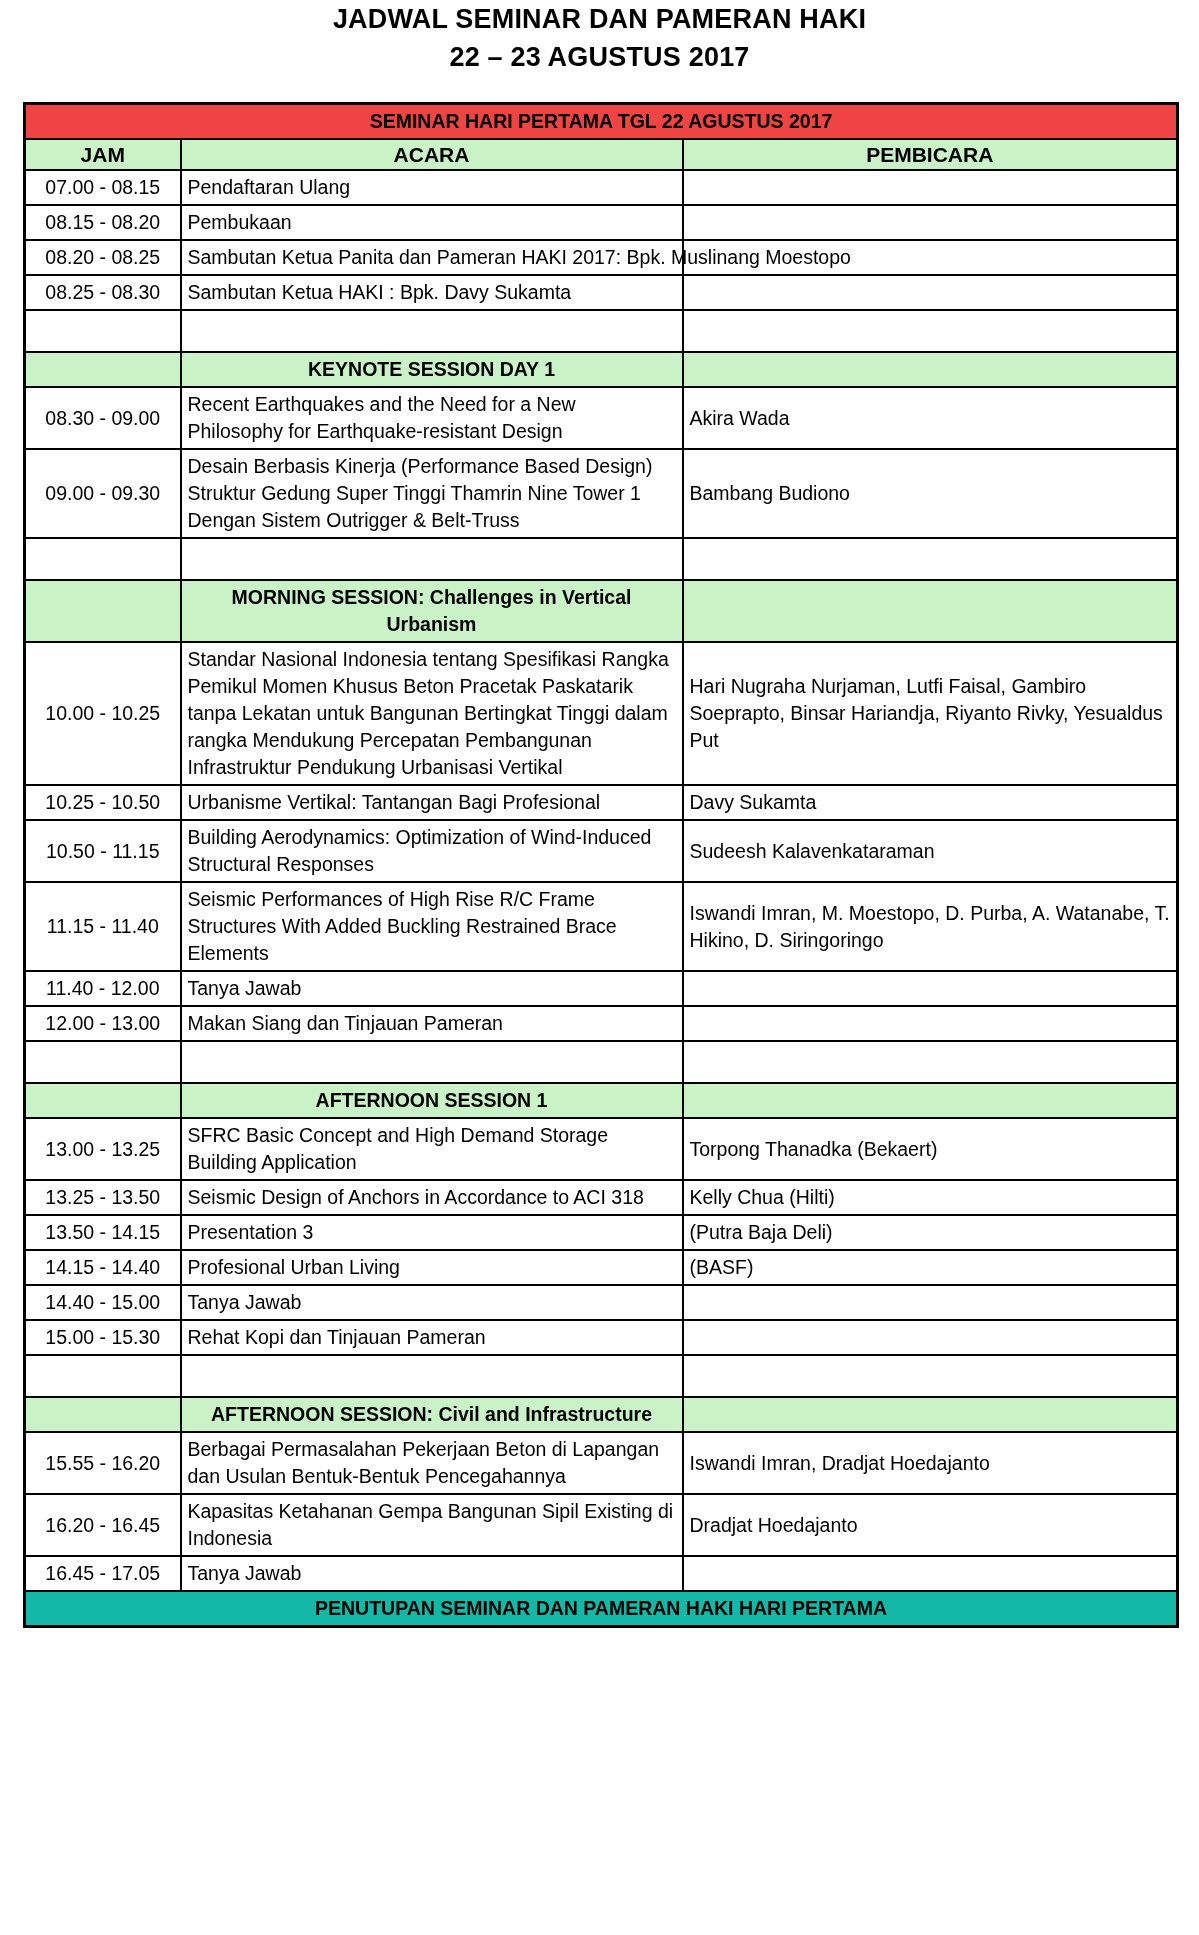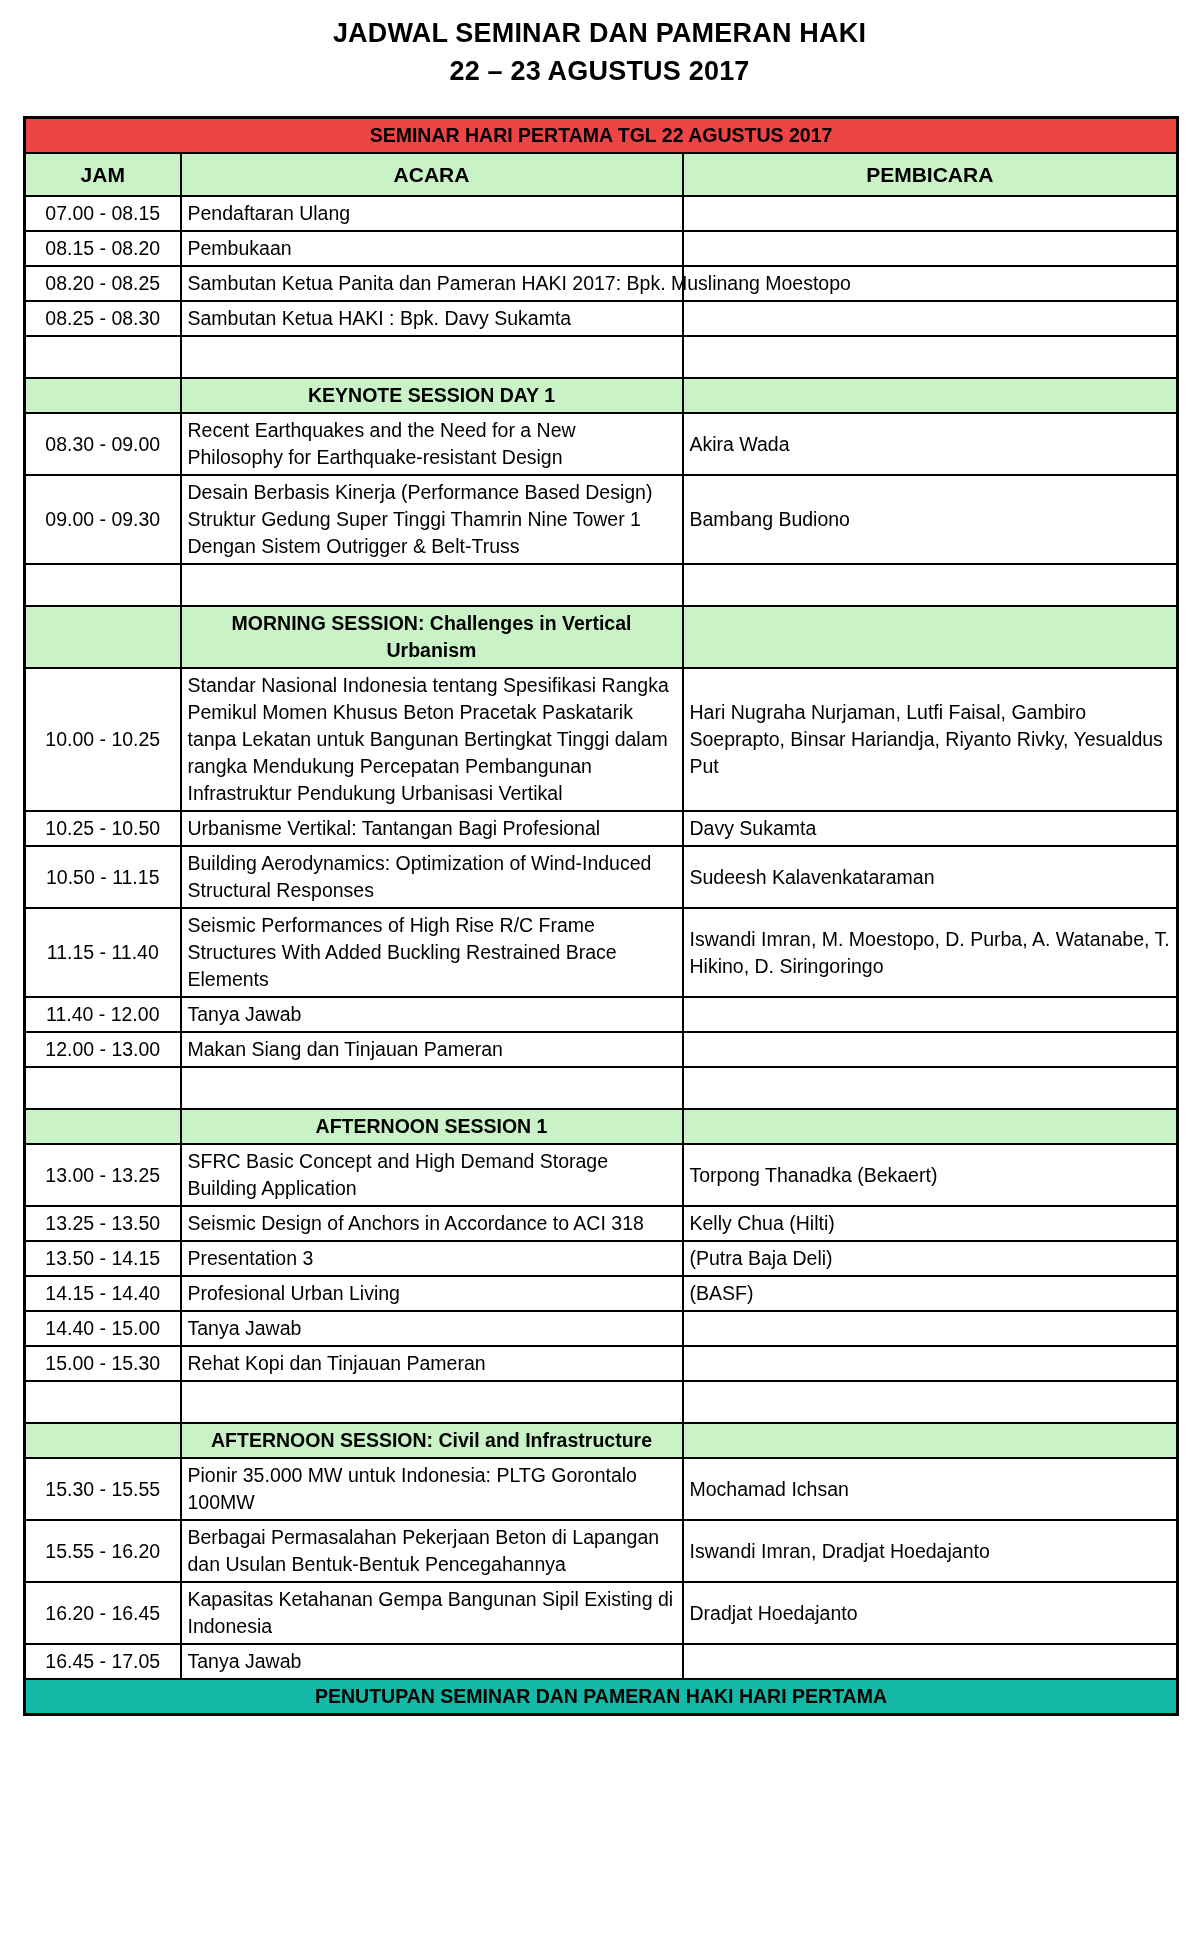--- a/index.html
+++ b/index.html
@@ -21,21 +21,20 @@
     padding: 0;
   }
 
   
   .doc-title {
     text-align: center;
     font-weight: bold;
     font-size: 27px;
     line-height: 38px;
     letter-spacing: 0.2px;
-    padding-top: 14px;
   }
   .doc-title .line2 {
     display: block;
   }
 
   
   .table-wrap {
     margin: 26px auto 0 auto;
     width: 1153px;
   }
@@ -66,21 +65,21 @@
     padding: 12px 6px 12px 6px;
     background: #ef4444;
   }
 
   
   tr.col-head td {
     background: #c9f2c7;
     text-align: center;
     font-weight: bold;
     font-size: 21px;
-    padding: 7px 6px;
+    padding: 1px 6px;
   }
 
   
   td.section-title {
     background: #c9f2c7;
     text-align: center;
     font-weight: bold;
     font-size: 20px;
     padding: 7px 6px;
   }
@@ -305,25 +304,20 @@
           <td></td>
           <td></td>
         </tr>
 
         <tr>
           <td class="section-blank"></td>
           <td class="section-title">AFTERNOON SESSION: Civil and Infrastructure</td>
           <td class="section-blank"></td>
         </tr>
 
-        <tr>
-          <td class="jam va-mid">15.30 - 15.55</td>
-          <td class="acara va-mid">Pionir 35.000 MW untuk Indonesia: PLTG Gorontalo 100MW</td>
-          <td class="pemb va-mid">Mochamad Ichsan</td>
-        </tr>
 
         <tr>
           <td class="jam va-mid">15.55 - 16.20</td>
           <td class="acara va-mid">Berbagai Permasalahan Pekerjaan Beton di Lapangan dan Usulan Bentuk-Bentuk Pencegahannya</td>
           <td class="pemb va-mid">Iswandi Imran, Dradjat Hoedajanto</td>
         </tr>
 
         <tr>
           <td class="jam va-mid">16.20 - 16.45</td>
           <td class="acara va-mid">Kapasitas Ketahanan Gempa Bangunan Sipil Existing di Indonesia</td>

